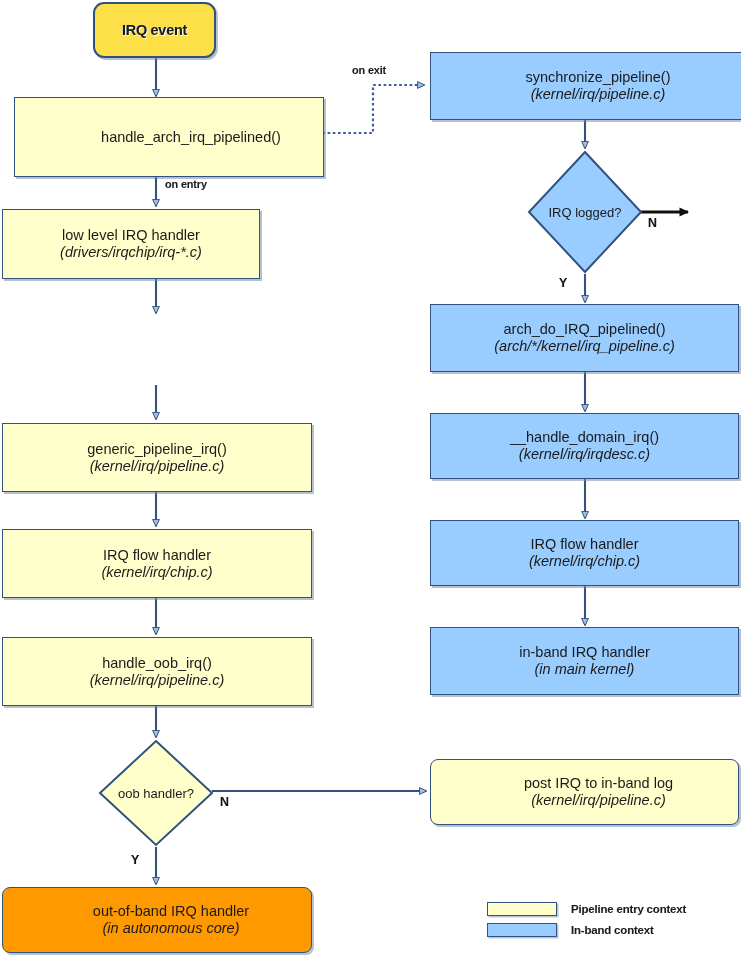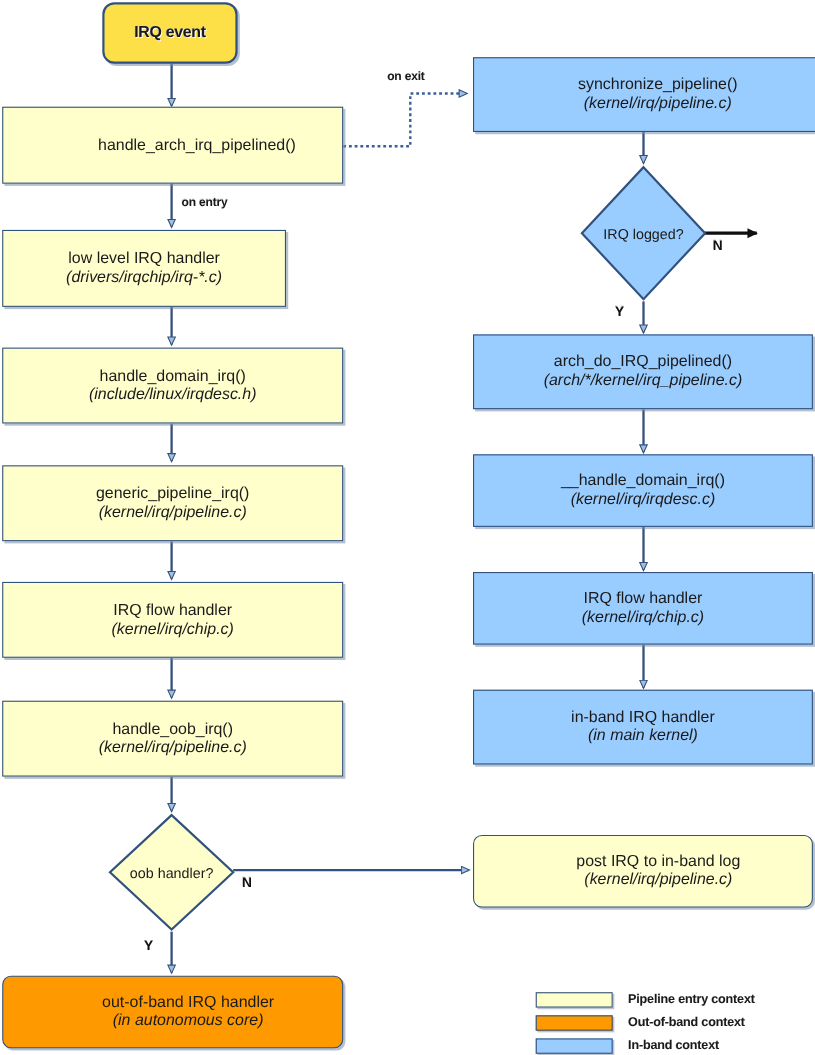--- a/index.html
+++ b/index.html
@@ -179,33 +179,29 @@
 
     <g stroke="#0f0f0f" stroke-width="3" fill="none">
       <line x1="640" y1="212" x2="688" y2="212" marker-end="url(#solidArrow)"></line>
     </g>
   </svg>
 
   <div class="node fill-white rounded-lg" style="left:93px; top:2px; width:123px; height:56px; border-width:2.2px;">
     <span class="ttl irq-event-text">IRQ event</span>
   </div>
 
-  <div class="node fill-yellow" style="left:2px; top:97px; width:310px; height:70px;padding-left:44px;">
+  <div class="node fill-yellow" style="left:14px; top:97px; width:310px; height:80px;padding-left:44px;">
     <span class="ttl">handle_arch_irq_pipelined()</span>
   </div>
 
   <div class="node fill-yellow" style="left:2px; top:209px; width:258px; height:70px;">
     <span class="ttl">low level IRQ handler</span>
     <span class="sub">(drivers/irqchip/irq-*.c)</span>
   </div>
 
-  <div class="node fill-yellow" style="left:2px; top:316px; width:310px; height:69px;">
-    <span class="ttl">handle_domain_irq()</span>
-    <span class="sub">(include/linux/irqdesc.h)</span>
-  </div>
 
   <div class="node fill-yellow" style="left:2px; top:423px; width:310px; height:69px;">
     <span class="ttl">generic_pipeline_irq()</span>
     <span class="sub">(kernel/irq/pipeline.c)</span>
   </div>
 
   <div class="node fill-yellow" style="left:2px; top:529px; width:310px; height:69px;">
     <span class="ttl">IRQ flow handler</span>
     <span class="sub">(kernel/irq/chip.c)</span>
   </div>
@@ -275,22 +271,18 @@
   <span class="branch-label" style="left:220px; top:795px;">N</span>
 
   <span class="branch-label" style="left:131px; top:853px;">Y</span>
 
   <div id="legend">
     <div class="legend-row">
       <span class="legend-swatch" style="background:#ffffcc;"></span>
       <span class="legend-text">Pipeline entry context</span>
     </div>
     <div class="legend-row">
-      <span class="legend-swatch" style="background:#ff9900;"></span>
-      <span class="legend-text">Out-of-band context</span>
-    </div>
-    <div class="legend-row">
       <span class="legend-swatch" style="background:#99ccff;"></span>
       <span class="legend-text">In-band context</span>
     </div>
   </div>
 
 </div>
 
 </body></html>

